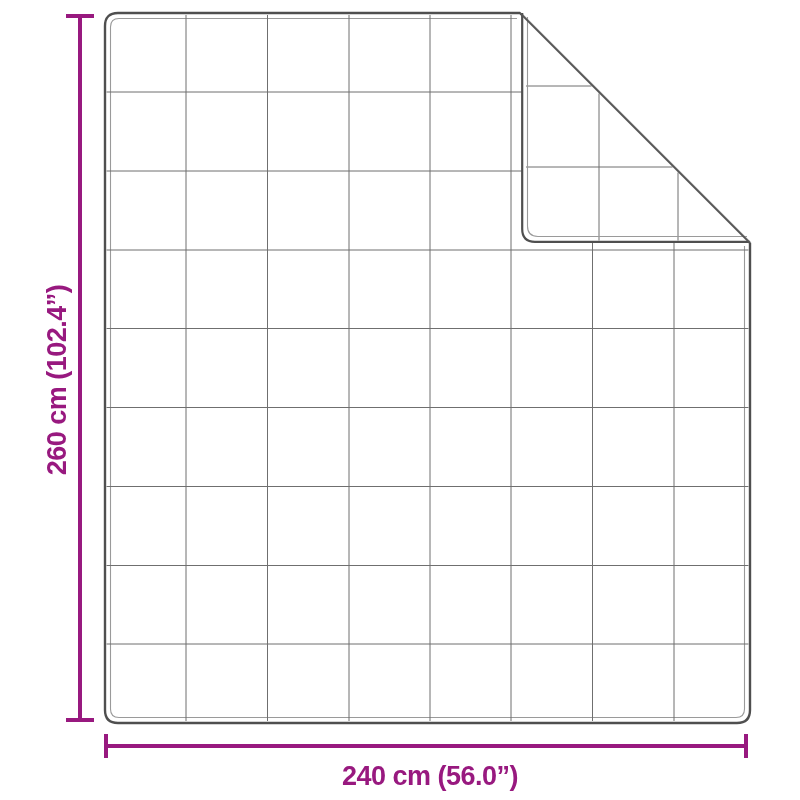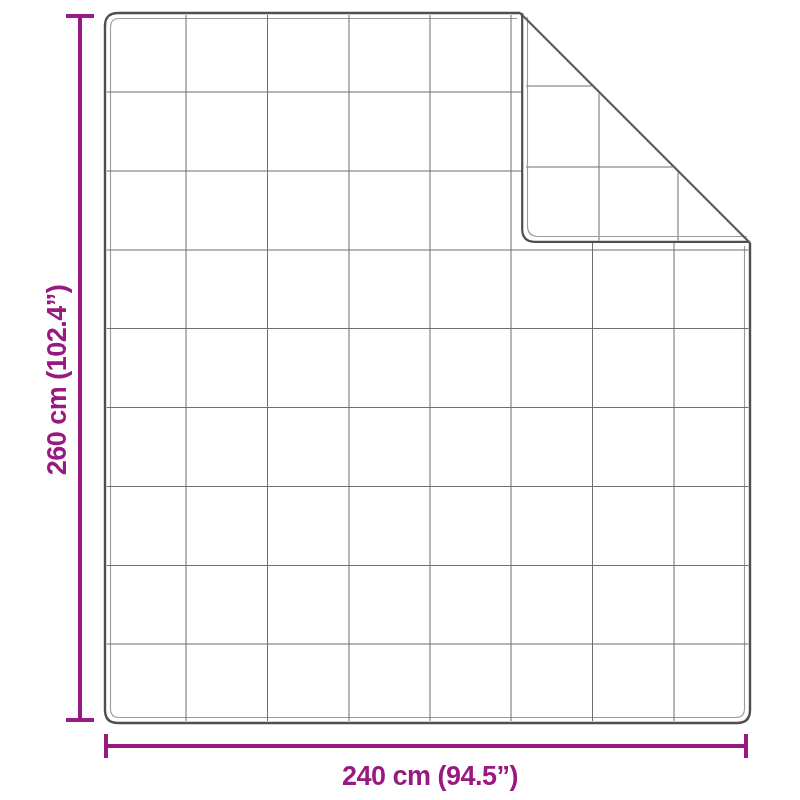--- a/index.html
+++ b/index.html
@@ -85,14 +85,14 @@
 
     <g>
       <line class="dim-line" x1="104" y1="746" x2="748" y2="746"></line>
       <line class="dim-line" x1="106" y1="734" x2="106" y2="758"></line>
       <line class="dim-line" x1="746" y1="734" x2="746" y2="758"></line>
     </g>
   </svg>
 
   <div class="dim-label height-label">260 cm (102.4”)</div>
 
-  <div class="dim-label width-label">240 cm (94.5”)</div>
+  <div class="dim-label width-label">240 cm (56.0”)</div>
 </div>
 
 </body></html>

